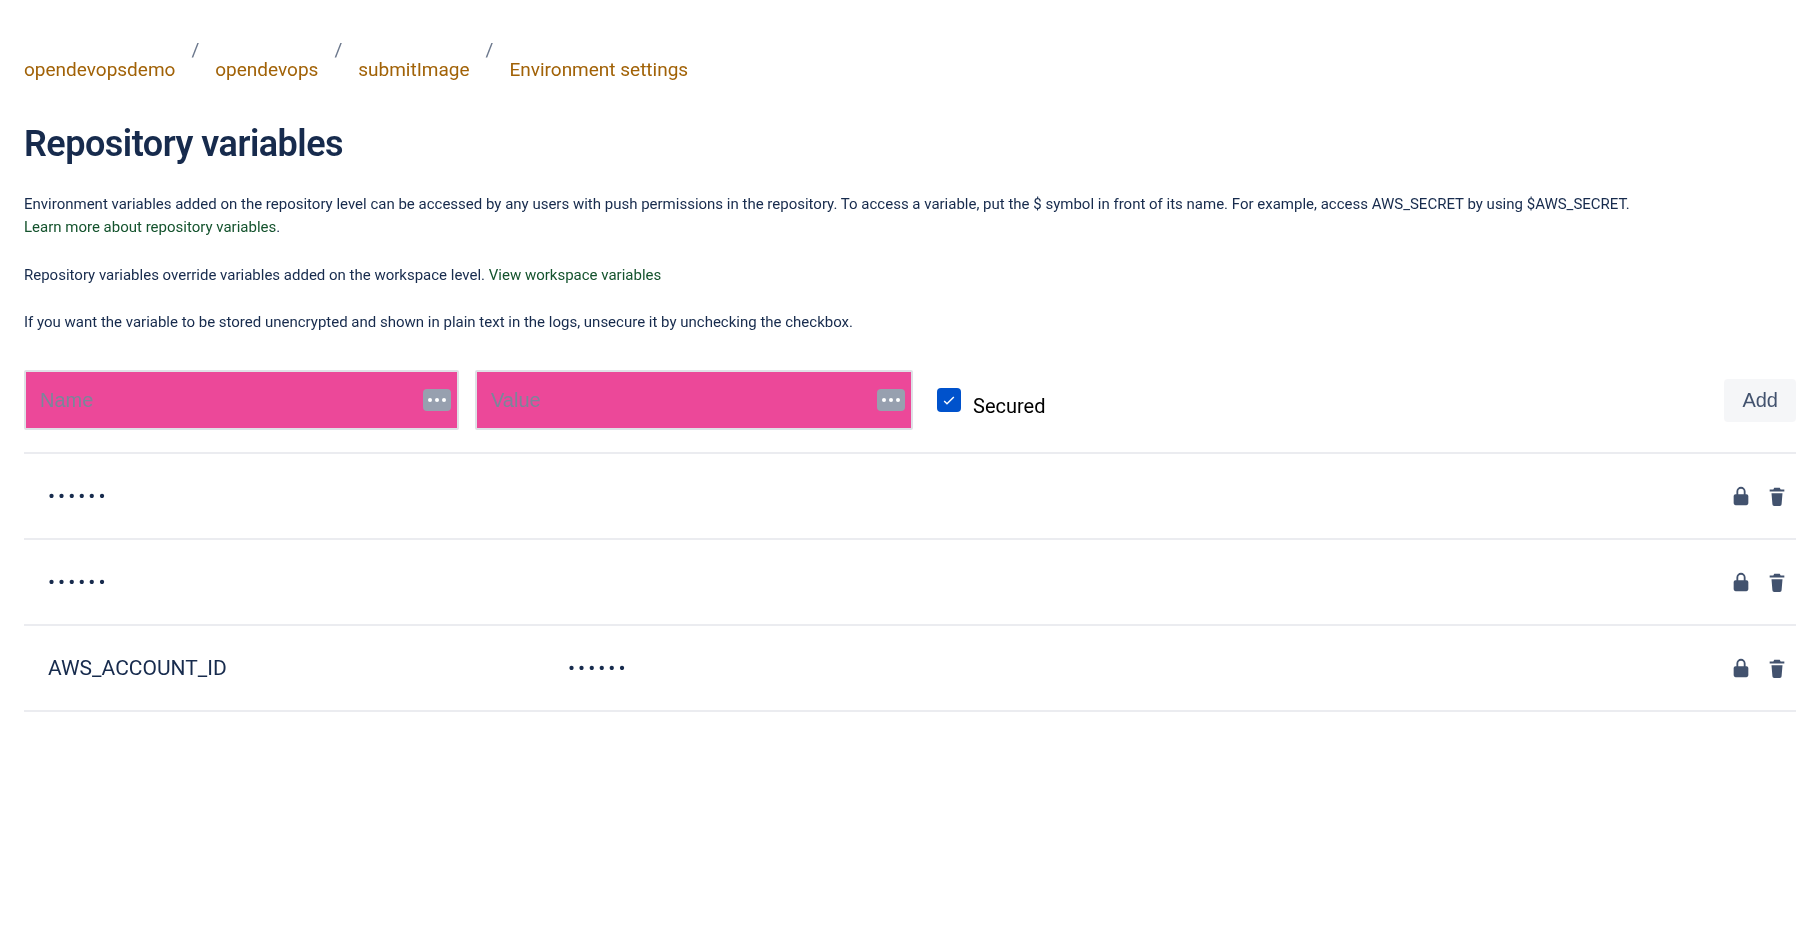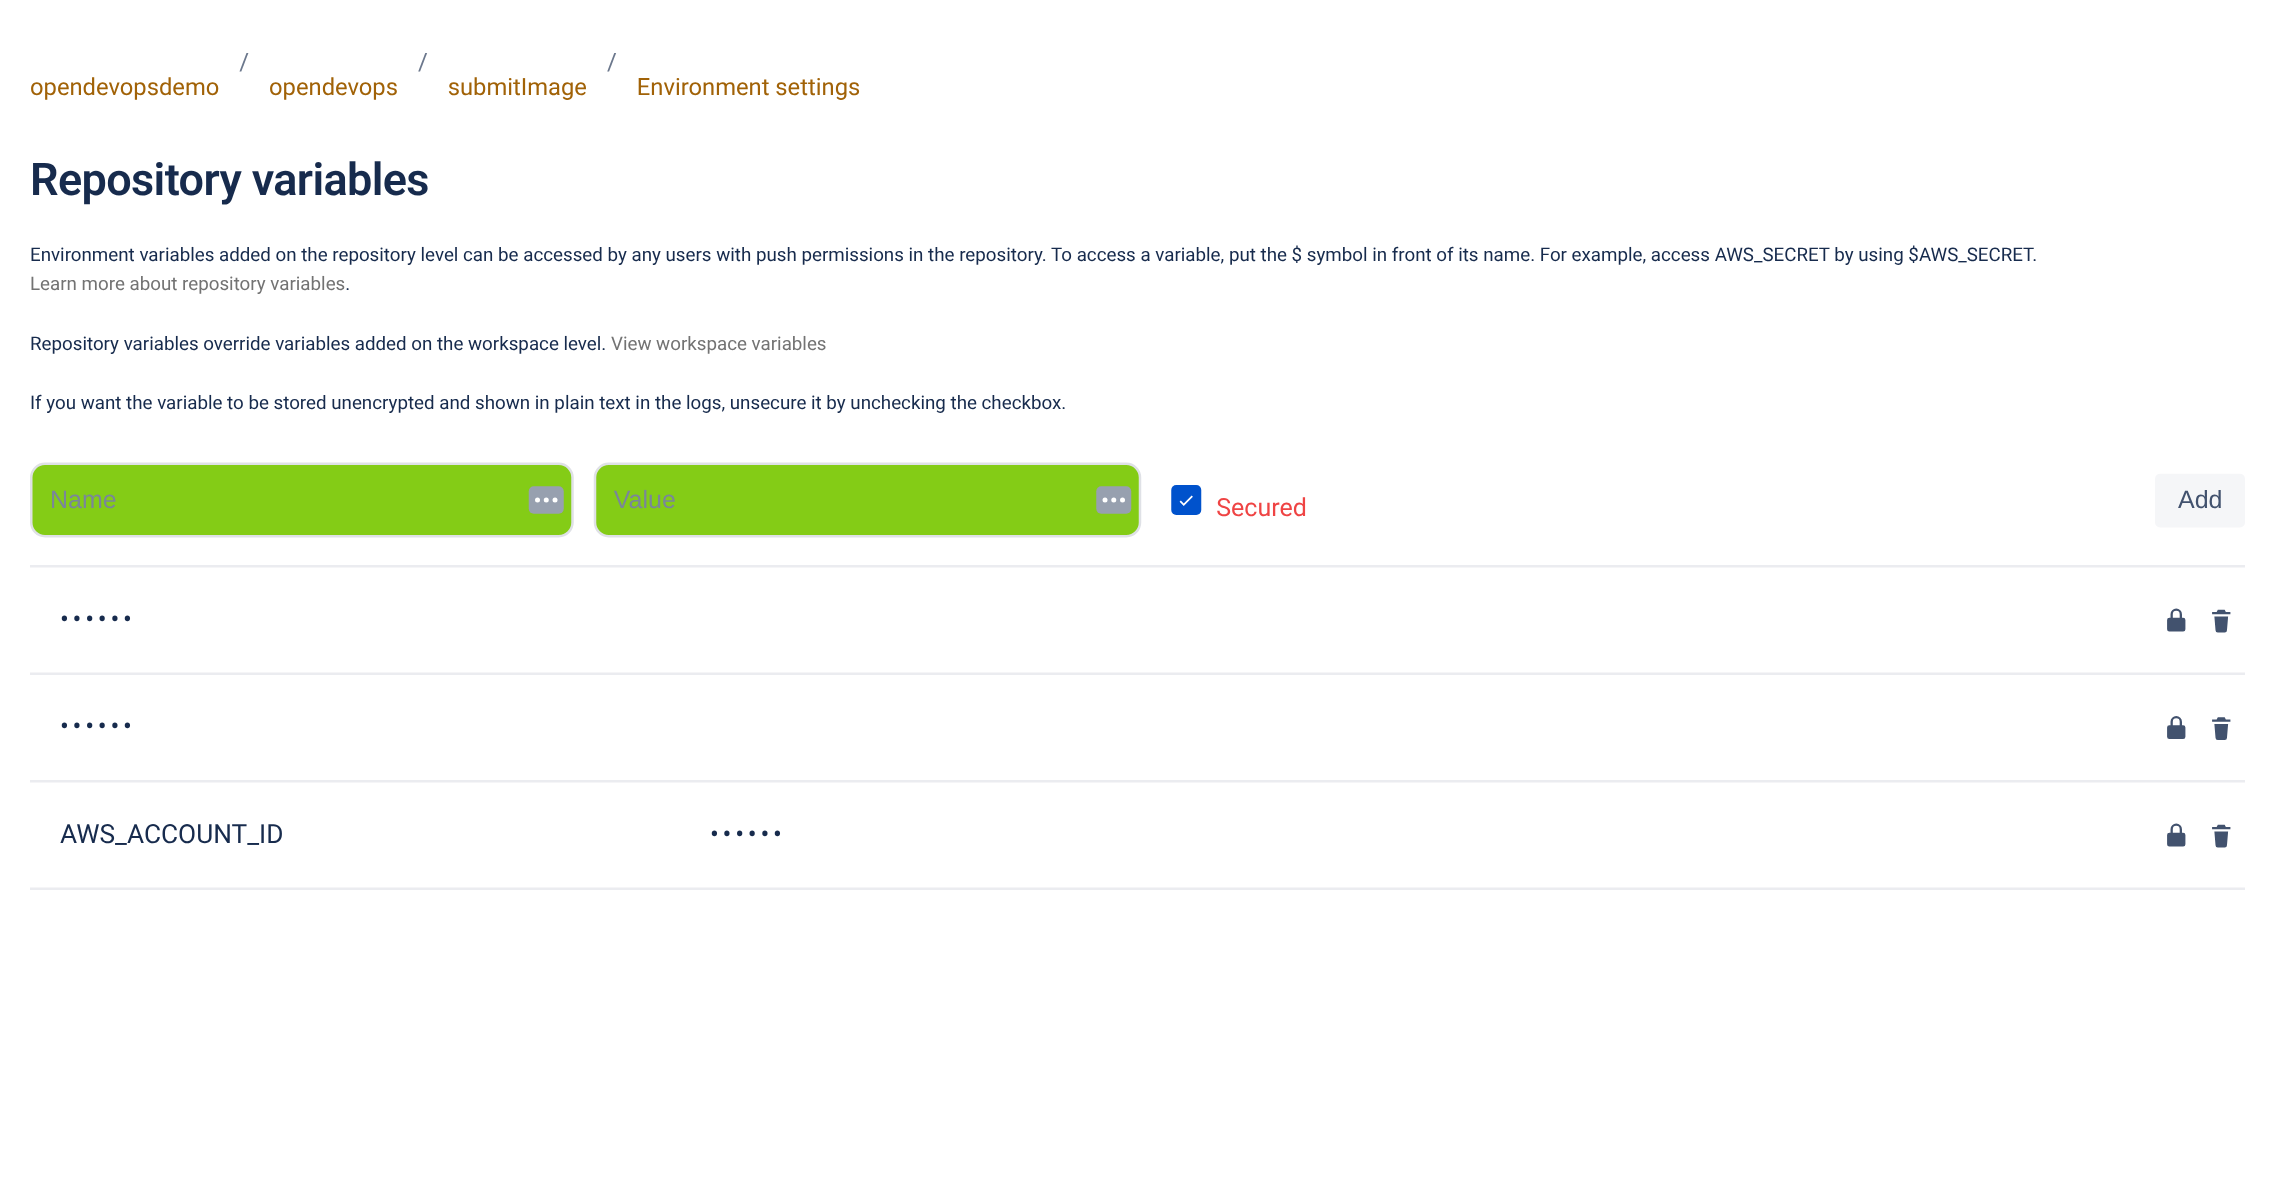--- a/index.html
+++ b/index.html
@@ -26,40 +26,40 @@
     margin-top: 42px;
     margin-bottom: 28px;
     letter-spacing: -0.5px;
   }
   .desc {
     font-size: 15px;
     line-height: 1.55;
     color: #172B4D;
     margin-bottom: 24px;
   }
-  .desc a, .inline-link { color: #737373; text-decoration: none; }
+  .desc a, .inline-link { color: #14532d; text-decoration: none; }
   .add-row {
     display: flex;
     align-items: center;
     gap: 16px;
     margin-top: 36px;
     padding-bottom: 22px;
   }
   .input-wrap {
     position: relative;
     flex: 0 0 auto;
   }
   .input-wrap.name-w { width: 435px; }
   .input-wrap.value-w { width: 438px; }
   .input-wrap input {
     width: 100%;
     height: 60px;
     border: 2px solid #DFE1E6;
-    border-radius: 12px;
-    background: #84cc16;
+    border-radius: 2px;
+    background: #ec4899;
     font-size: 20px;
     padding: 0 44px 0 14px;
     color: #172B4D;
   }
   .input-wrap input::placeholder { color: #7A869A; }
   .input-dots {
     position: absolute;
     right: 8px;
     top: 50%;
     transform: translateY(-50%);
@@ -82,21 +82,21 @@
     margin-left: 8px;
   }
   .checkbox {
     width: 24px; height: 24px;
     border-radius: 4px;
     background: #0052CC;
     display: flex; align-items: center; justify-content: center;
     cursor: pointer;
   }
   .checkbox svg { width: 16px; height: 16px; fill: #fff; }
-  .secured-label { font-size: 20px; color: #ef4444; margin-top: 12px; }
+  .secured-label { font-size: 20px; color: #000000; margin-top: 12px; }
   .spacer { flex: 1; }
   .add-btn {
     background: #091E420A;
     border: none;
     border-radius: 4px;
     padding: 10px 18px;
     font-size: 20px;
     color: #42526E;
     cursor: pointer;
   }

